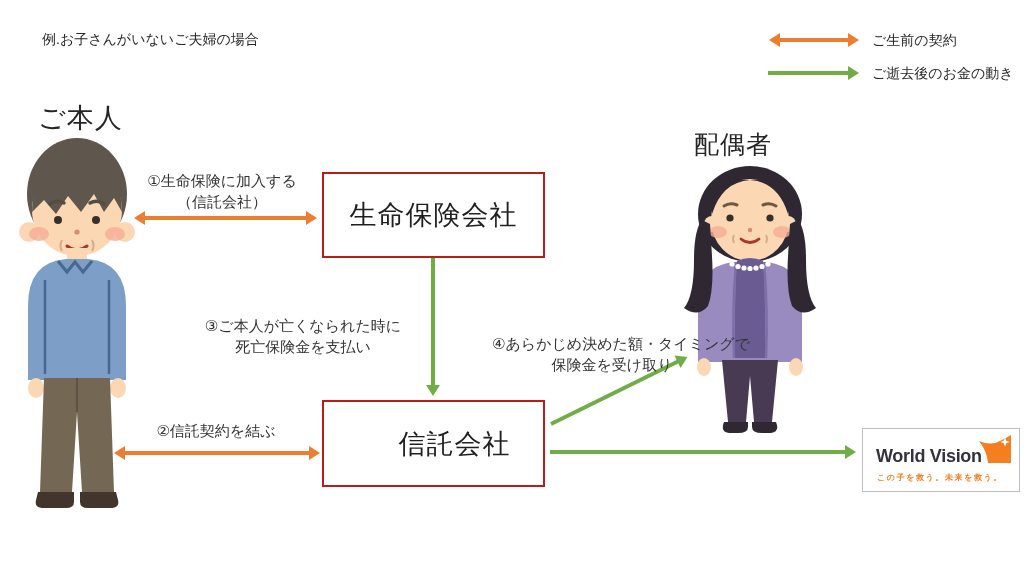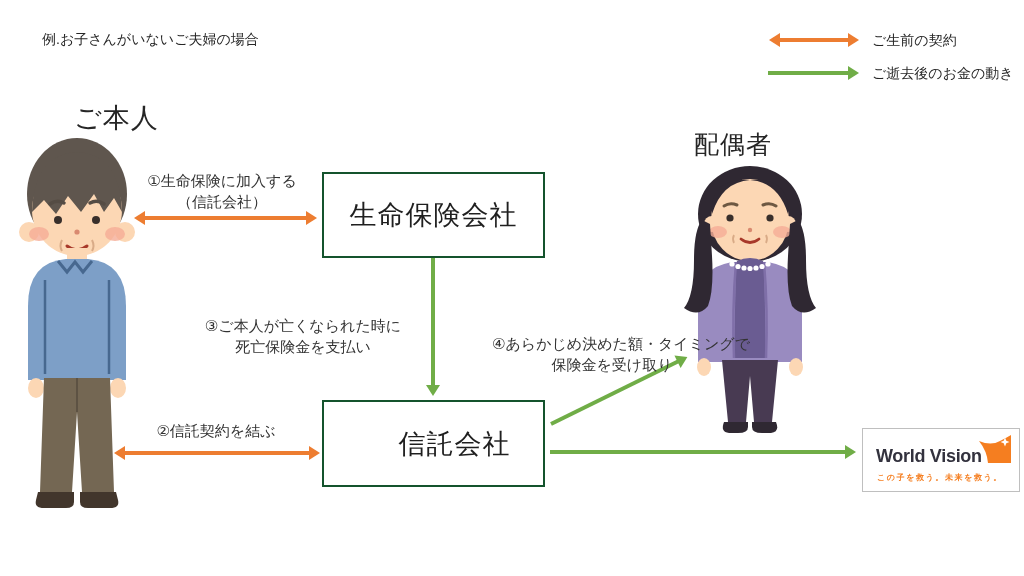--- a/index.html
+++ b/index.html
@@ -3,24 +3,24 @@
 <meta charset="utf-8">
 <style>
   * { margin:0; padding:0; box-sizing:border-box; }
   html,body { background:#fff; }
   body { font-family:"Liberation Sans","DejaVu Sans",sans-serif; }
   .slide { position:relative; width:1024px; height:576px; background:#fff; overflow:hidden;text-decoration:underline; }
 
   .txt { position:absolute; color:#262626; white-space:nowrap; }
   .note { left:42px; top:31px; font-size:14px; }
   .actor-label { font-size:27px; letter-spacing:1px; }
-  .person-label { left:38px; top:100px;margin-left:36px; }
+  .person-label { left:38px; top:100px; }
   .spouse-label { left:694px; top:128px; font-size:25px; }
 
-  .box { position:absolute; background:#fff; border:2px solid #14532d;
+  .box { position:absolute; background:#fff; border:2px solid #b91c1c;
          display:flex; align-items:center; justify-content:center;
          font-size:27px; color:#1f1f1f; letter-spacing:1px; }
   .box-insurance { left:322px; top:172px; width:223px; height:86px; }
   .box-trust     { left:322px; top:400px; width:223px; height:87px;padding-left:42px; }
 
   .step { position:absolute; font-size:15px; color:#333; text-align:center; line-height:21px; white-space:nowrap; }
   .step1 { left:132px; top:170px; width:180px; }
   .step2 { left:116px; top:420px; width:200px; }
   .step3 { left:198px; top:315px; width:210px; }
   .step4 { left:448px; top:333px; width:240px;margin-left:44px; }

